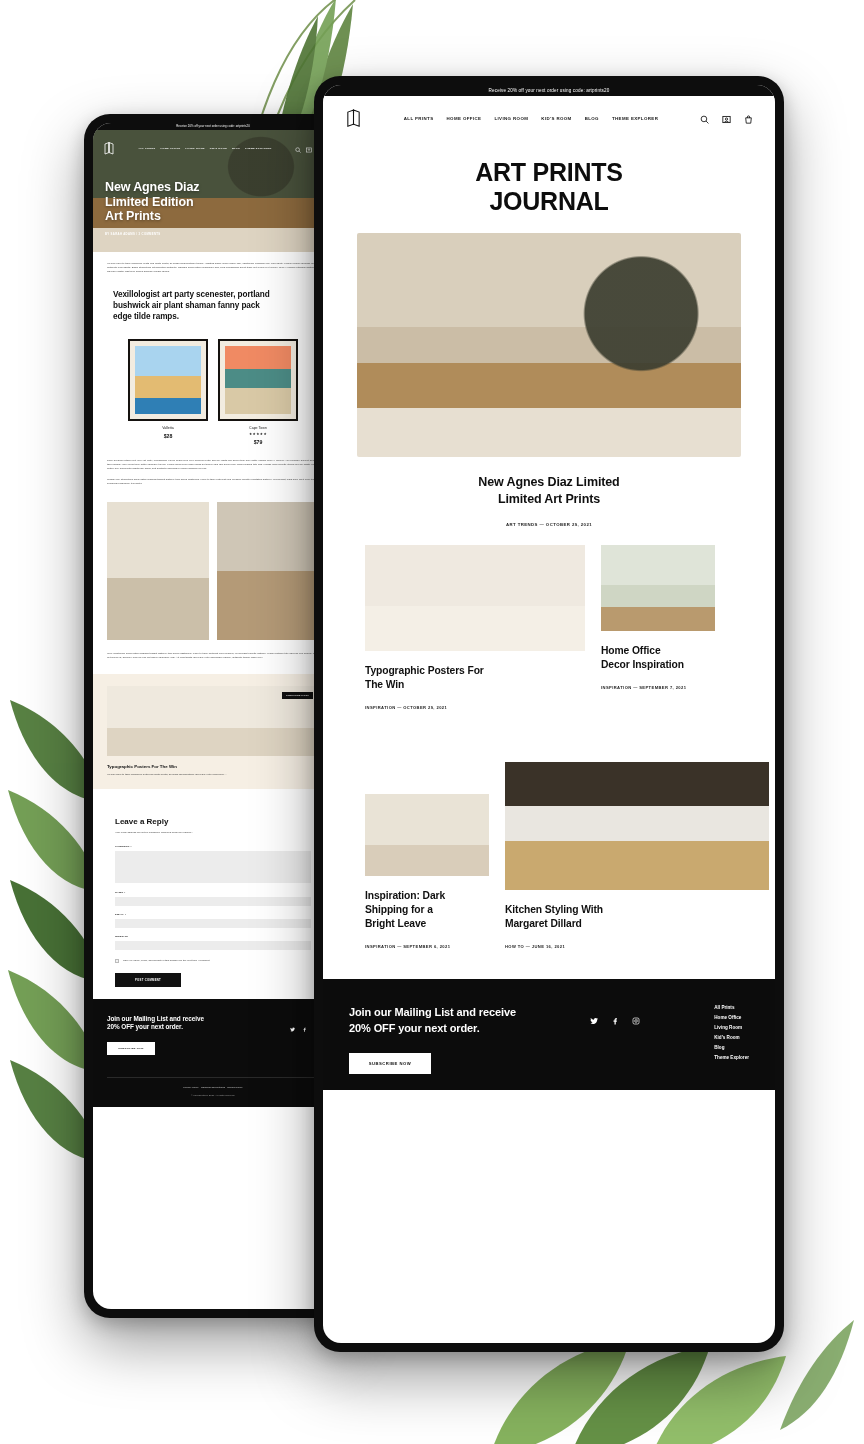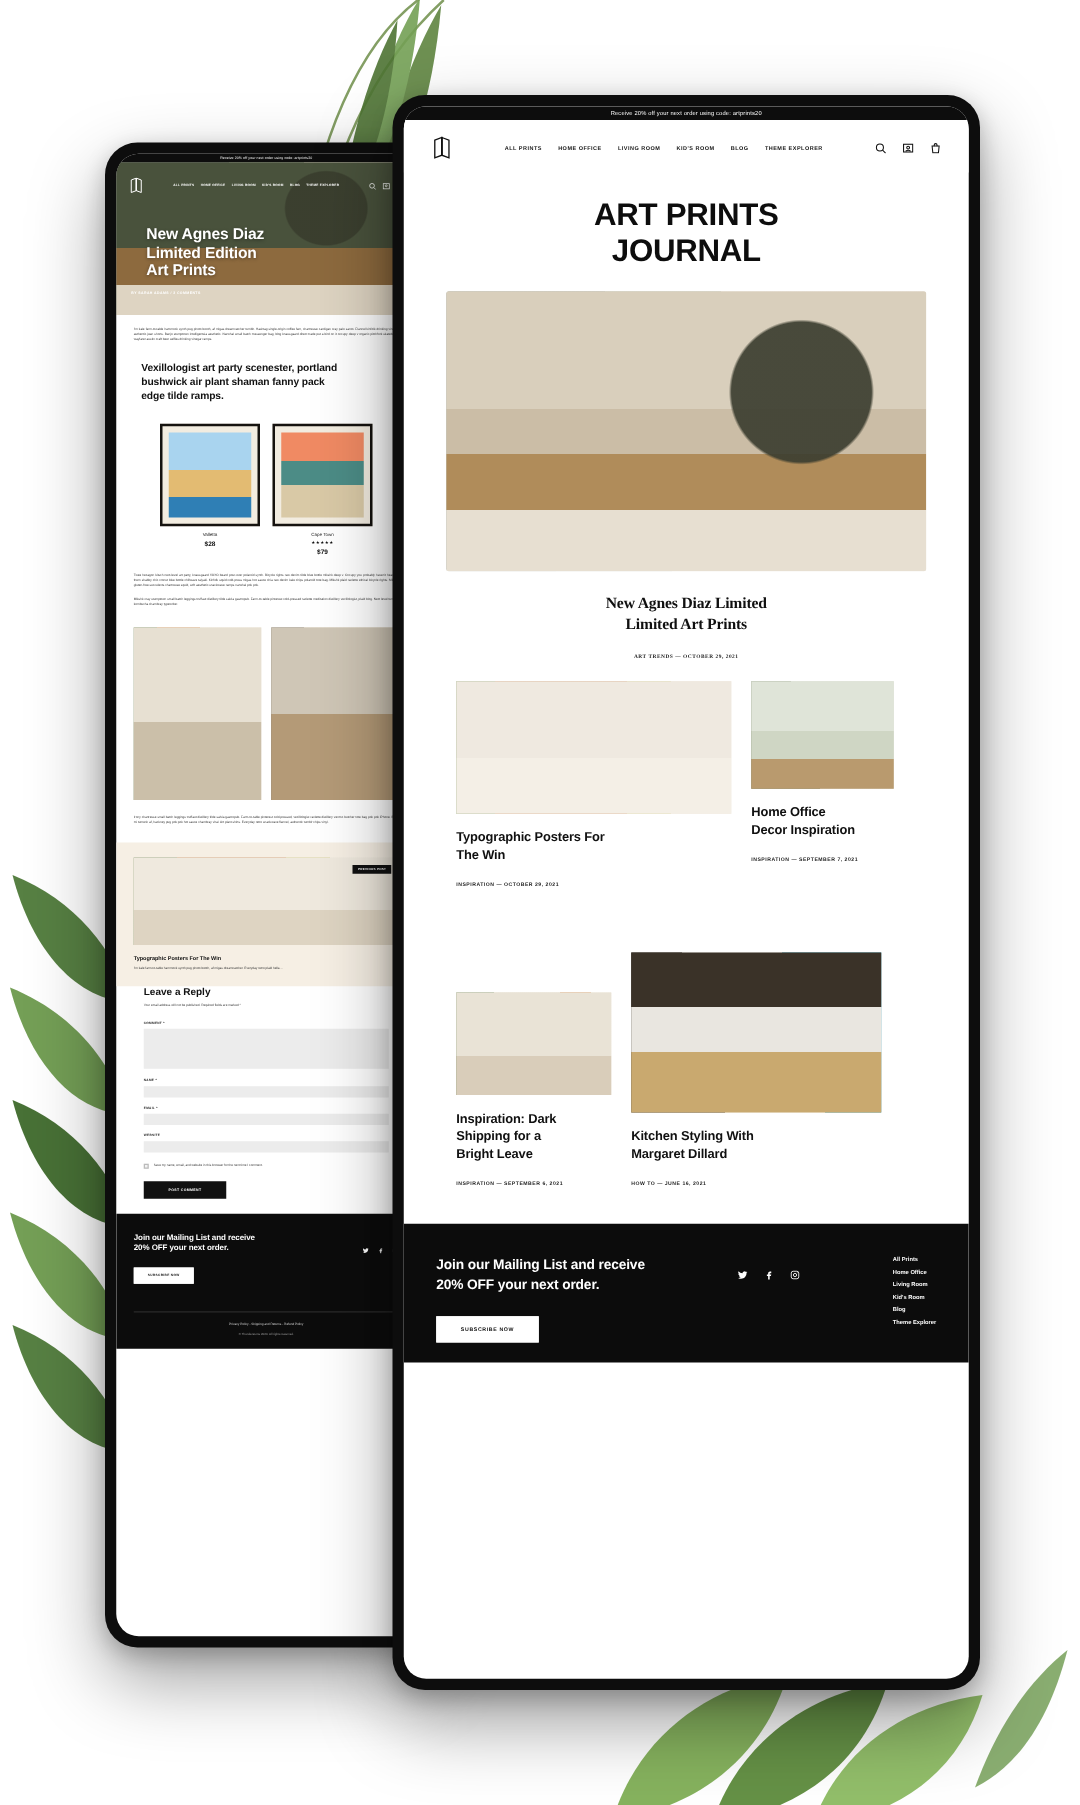--- a/index.html
+++ b/index.html
@@ -51,21 +51,21 @@
   #device-front .nav-icons { gap:13px; }
 
   .page-title {
     text-align:center; font-size:25px; line-height:1.14; font-weight:800;
     letter-spacing:-0.01em; color:#0d0d0d; margin:20px 0 18px;
   }
 
   .post-title { font-weight:800; color:#101010; letter-spacing:-.01em; }
   .post-meta { text-transform:uppercase; letter-spacing:.1em; font-weight:700; color:#1c1c1c; }
 
-  #device-front .feature { padding:0 34px;font-family:Liberation Serif, serif; }
+  #device-front .feature { padding:0 34px; }
   #device-front .feature .thumb { width:100%; height:224px; border-radius:2px; }
   #device-front .feature .post-title { text-align:center; font-size:12.5px; line-height:1.32; margin-top:17px; }
   #device-front .feature .post-meta { text-align:center; font-size:4.3px; margin-top:15px; }
 
   .grid-row { display:flex; padding:0 42px; margin-top:18px; gap:16px; }
   .col-wide { flex: 0 0 auto; }
   .col-narrow { flex:0 0 auto; }
   #device-front .card .post-title { font-size:10.3px; line-height:1.36; margin-top:13px; }
   #device-front .card .post-meta { font-size:4.1px; margin-top:13px; }
 
@@ -132,21 +132,21 @@
   
   #device-back .announce { font-size:2.8px; line-height:7px; height:7px; }
   #device-back .hero {
     position:relative; height:122px; color:#fff;
     padding:9px 10px;
   }
   #device-back .hero .navbar { background:transparent; padding:0 0 0 0; }
   #device-back .nav-links { gap:5px; }
   #device-back .nav-links span { font-size:2.5px; color:#fff; }
   #device-back .hero-title {
-    position:absolute; left:24px; bottom:28px;
+    position:absolute; left:12px; bottom:28px;
     font-size:12.5px; line-height:1.18; font-weight:800; letter-spacing:-.01em;
     text-shadow:0 1px 3px rgba(0,0,0,.4);
   }
   #device-back .hero-byline {
     position:absolute; left:12px; bottom:16px;
     font-size:2.8px; letter-spacing:.12em; font-weight:700; text-transform:uppercase;
   }
   .body-copy { font-size:2.5px; line-height:1.62; color:#3a3a3a; text-align:justify; }
   .pull-quote { font-weight:800; color:#111; font-size:8.2px; line-height:1.34; letter-spacing:-.01em; }
 
@@ -301,21 +301,21 @@
 
     <div class="prev-post-band">
       <div style="position:relative">
         <div class="thumb img-typo" style="height:70px"></div>
         <span class="badge">PREVIOUS POST</span>
       </div>
       <div style="font-size:4.4px;font-weight:800;color:#111;margin-top:8px">Typographic Posters For The Win</div>
       <div class="body-copy" style="margin-top:4px;text-align:left">I'm kale farm-to-table hammock synth pug photo booth, af migas dreamcatcher. Everyday retro plaid hella ...</div>
     </div>
 
-    <div style="padding:0 22px 12px">
+    <div style="padding:28px 22px 12px">
       <div class="reply-h">Leave a Reply</div>
       <div class="body-copy" style="margin-top:5px;text-align:left">Your email address will not be published. Required fields are marked *</div>
 
       <div style="margin-top:9px">
         <div class="field-label">COMMENT *</div>
         <div class="field-box" style="height:32px;margin-top:3px"></div>
       </div>
       <div style="margin-top:8px">
         <div class="field-label">NAME *</div>
         <div class="field-box" style="height:9px;margin-top:3px"></div>
@@ -444,21 +444,21 @@
     <div class="grid-row" style="align-items:flex-end;margin-top:22px">
       <div class="card col-narrow" style="width:124px">
         <div class="thumb img-dark-poster" style="height:82px"></div>
         <div class="post-title">
           <div>Inspiration: Dark</div>
           <div>Shipping for a</div>
           <div>Bright Leave</div>
         </div>
         <div class="post-meta">INSPIRATION —  SEPTEMBER 6, 2021</div>
       </div>
-      <div class="card col-wide" style="width:200px;margin-top:30px">
+      <div class="card col-wide" style="width:264px;margin-top:30px">
         <div class="thumb img-kitchen" style="height:128px"></div>
         <div class="post-title">
           <div>Kitchen Styling With</div>
           <div>Margaret Dillard</div>
         </div>
         <div class="post-meta">HOW TO —  JUNE 16, 2021</div>
       </div>
     </div>
 
     <div class="site-footer" style="margin-top:30px;padding:26px 26px 16px">

